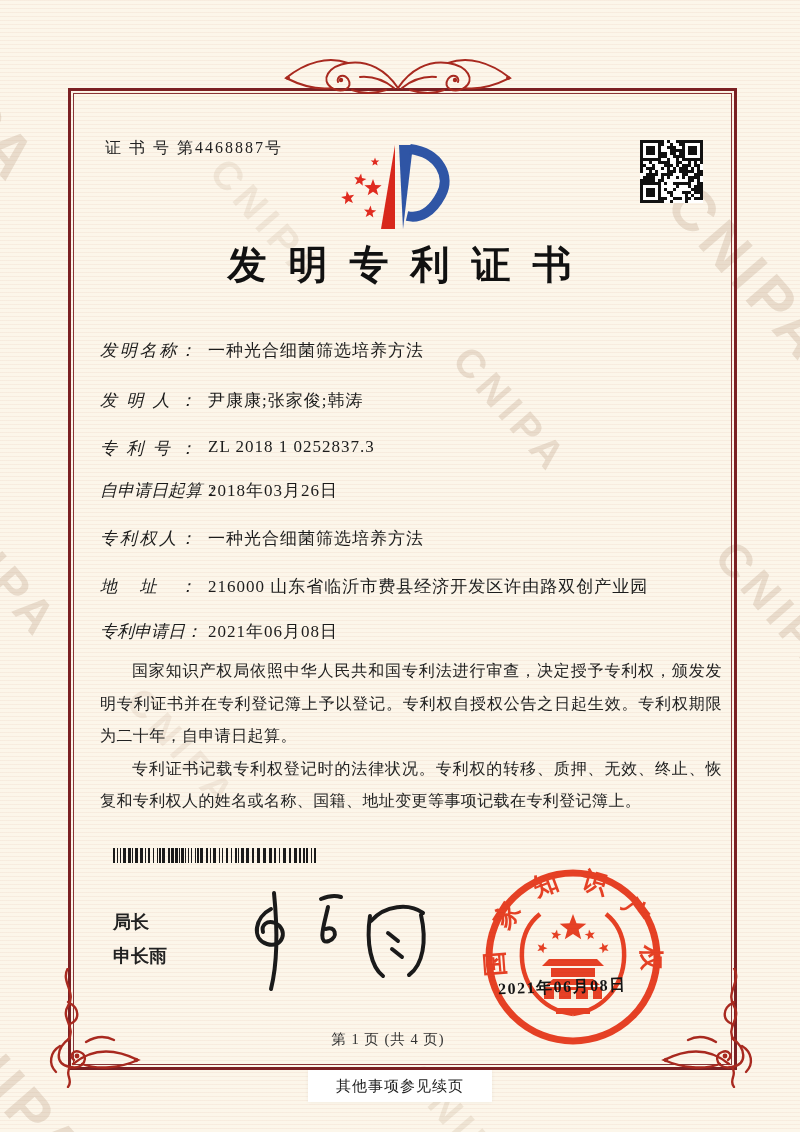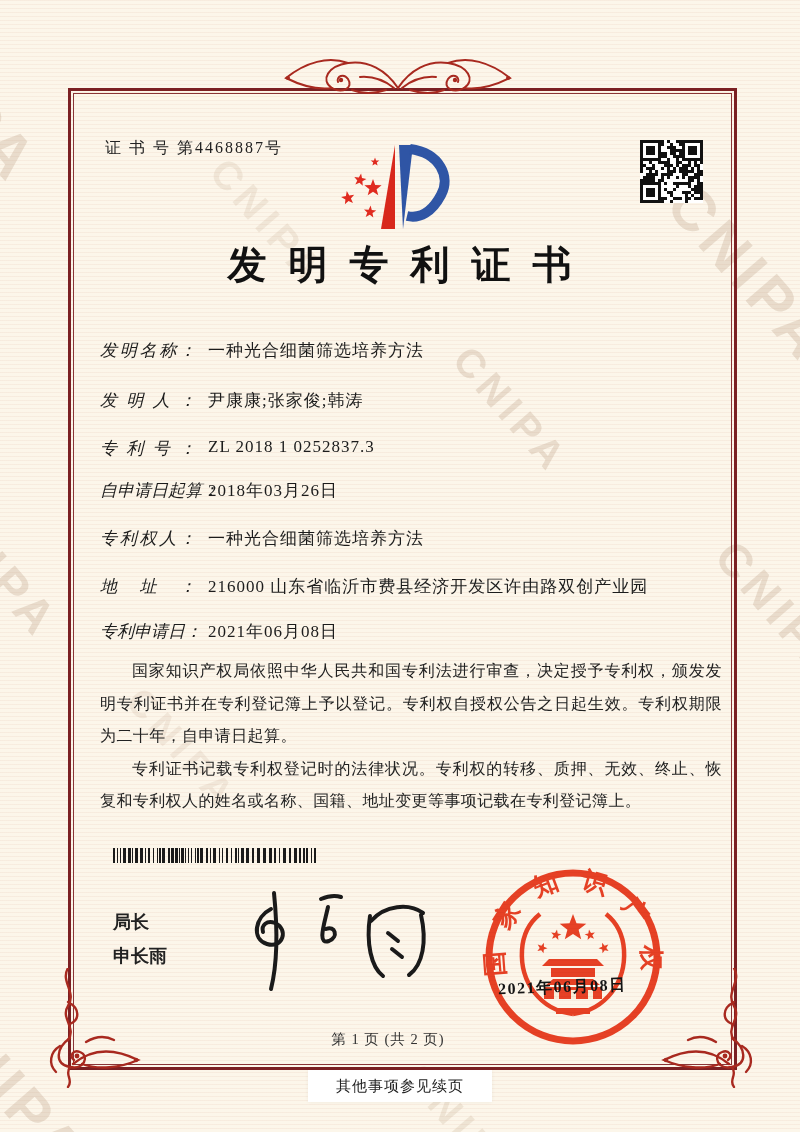--- a/index.html
+++ b/index.html
@@ -499,14 +499,14 @@
       <path d="M68,123 L122,123 L115,117 L75,117 Z"></path>
       <rect x="66" y="125" width="58" height="12"></rect>
       <rect x="76" y="128" width="5" height="9" fill="#fcf6ea"></rect>
       <rect x="93" y="128" width="5" height="9" fill="#fcf6ea"></rect>
       <rect x="110" y="128" width="5" height="9" fill="#fcf6ea"></rect>
     </g>
   </g>
 </svg>
 <div class="seal-date">2021年06月08日</div>
 
-<div class="page-info">第 1 页 (共 2 页)</div>
+<div class="page-info">第 1 页 (共 4 页)</div>
 <div class="cont-box">其他事项参见续页</div>
 
 </body></html>

